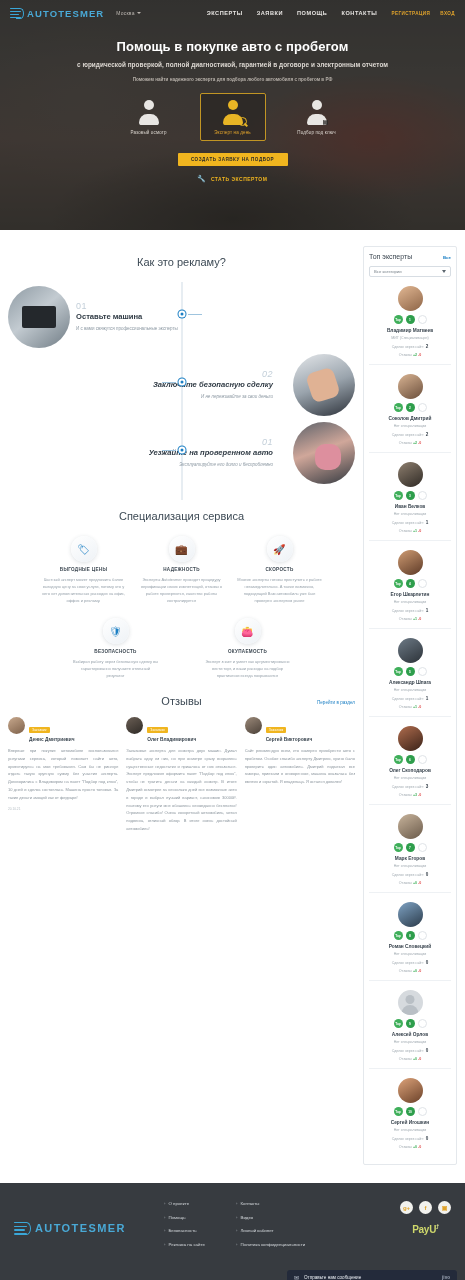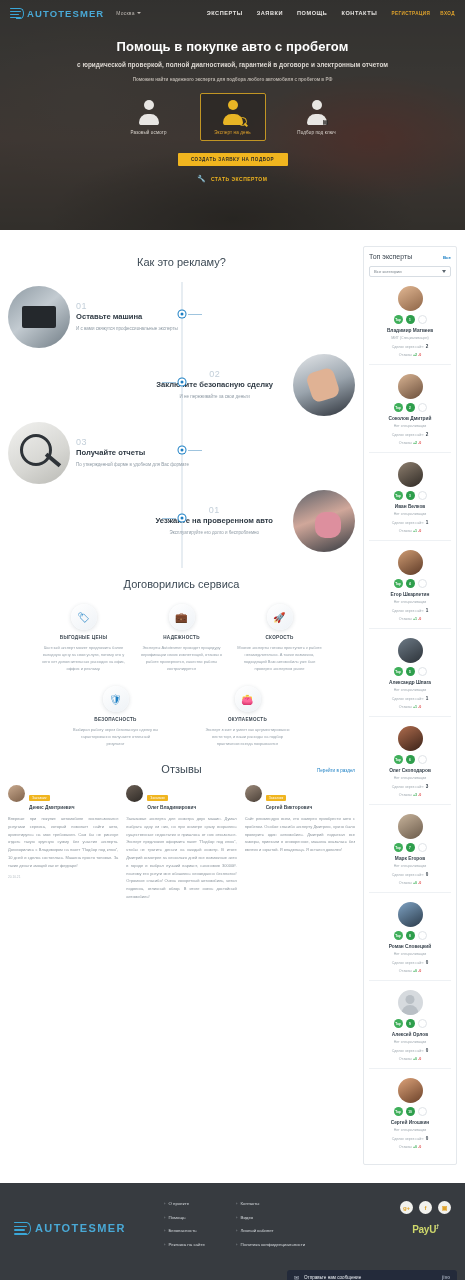--- a/index.html
+++ b/index.html
@@ -139,21 +139,21 @@
   .photo.p2{ background:linear-gradient(160deg,#e4e7ea,#9aa4ad 50%,#2b3038); }
   .photo.p2::after{content:"";position:absolute;left:16px;top:16px;width:28px;height:30px;background:#e0b294;border-radius:8px;transform:rotate(-18deg);}
   .photo.p3{ background:linear-gradient(150deg,#f2f2f0,#d6d6d2 60%,#b9b9b4); }
   .photo.p3::after{content:"";position:absolute;left:12px;top:12px;width:26px;height:26px;border:3px solid #2e3338;border-radius:50%;}
   .photo.p3::before{content:"";position:absolute;left:36px;top:36px;width:18px;height:4px;background:#2e3338;transform:rotate(40deg);z-index:2;}
   .photo.p4{ background:linear-gradient(160deg,#5b6169,#d0a79a 45%,#333940); }
   .photo.p4::after{content:"";position:absolute;left:22px;top:22px;width:26px;height:26px;background:#dd8f9e;border-radius:10px;}
 
   .step-txt { padding:0 6px; }
   .step.right .step-txt { }
-  .step.left  .step-txt { margin-right:14px; text-align:center; }
+  .step.left  .step-txt { margin-right:14px; text-align:right;font-style:italic; }
   .step-num { font-size:9px; color:#c3cfd9; font-weight:400; letter-spacing:.5px; }
   .step-head { font-size:7.6px; color:#2f3a44; font-weight:700; margin-top:1px; line-height:1.25;}
   .step-desc { font-size:4.5px; color:#8d99a3; line-height:1.7; margin-top:3px; }
 
   
   .adv-grid { display:flex; justify-content:center; gap:6px; margin-top:4px; }
   .adv { width:92px; text-align:center; }
   .adv-ico {
     width:26px;height:26px;border-radius:50%; margin:0 auto 5px;
     background:linear-gradient(145deg,#ffffff,#eef2f6);
@@ -352,44 +352,34 @@
         <div class="photo p2"></div>
         <div class="dot"></div>
         <div class="connector"></div>
         <div class="step-txt">
           <div class="step-num">02</div>
           <div class="step-head">Заключите безопасную сделку</div>
           <div class="step-desc">И не переживайте за свои деньги</div>
         </div>
       </div>
 
-      <div class="step right">
-        <div class="photo p3"></div>
-        <div class="dot"></div>
-        <div class="connector"></div>
-        <div class="step-txt">
-          <div class="step-num">03</div>
-          <div class="step-head">Получайте отчеты</div>
-          <div class="step-desc">По утвержденной форме в удобном для Вас формате</div>
-        </div>
-      </div>
 
       <div class="step left" style="flex-direction:row-reverse">
         <div class="photo p4"></div>
         <div class="dot"></div>
         <div class="connector"></div>
         <div class="step-txt">
           <div class="step-num">01</div>
           <div class="step-head">Уезжайте на проверенном авто</div>
           <div class="step-desc">Эксплуатируйте его долго и беспроблемно</div>
         </div>
       </div>
     </div>
 
-    <div class="sec-title">Договорились сервиса</div>
+    <div class="sec-title">Специализация сервиса</div>
 
     <div class="adv-grid">
       <div class="adv">
         <div class="adv-ico">🏷</div>
         <div class="adv-t">ВЫГОДНЫЕ ЦЕНЫ</div>
         <div class="adv-d">Частный эксперт может предложить более выгодную цену за свои услуги, потому что у него нет дополнительных расходов на офис, оффис и рекламу.</div>
       </div>
       <div class="adv">
         <div class="adv-ico">💼</div>
         <div class="adv-t">НАДЕЖНОСТЬ</div>

